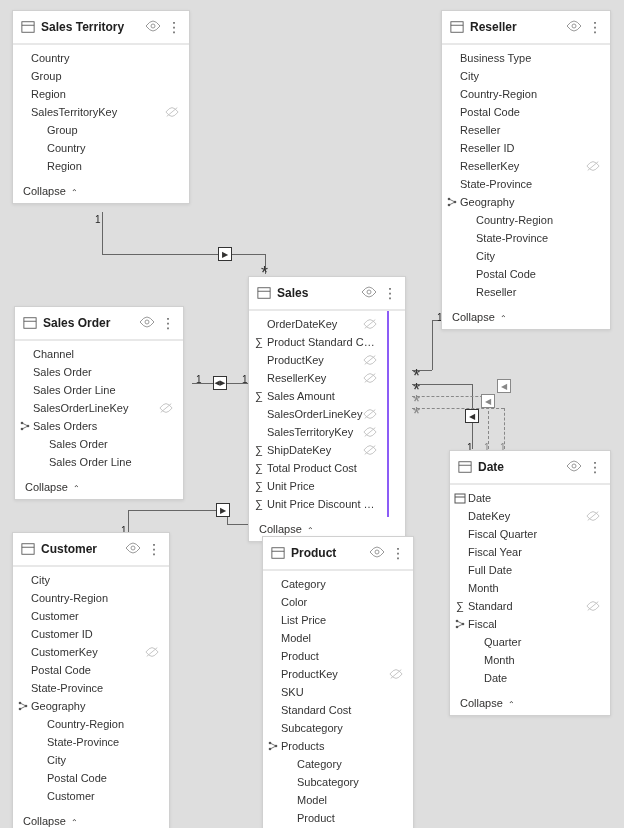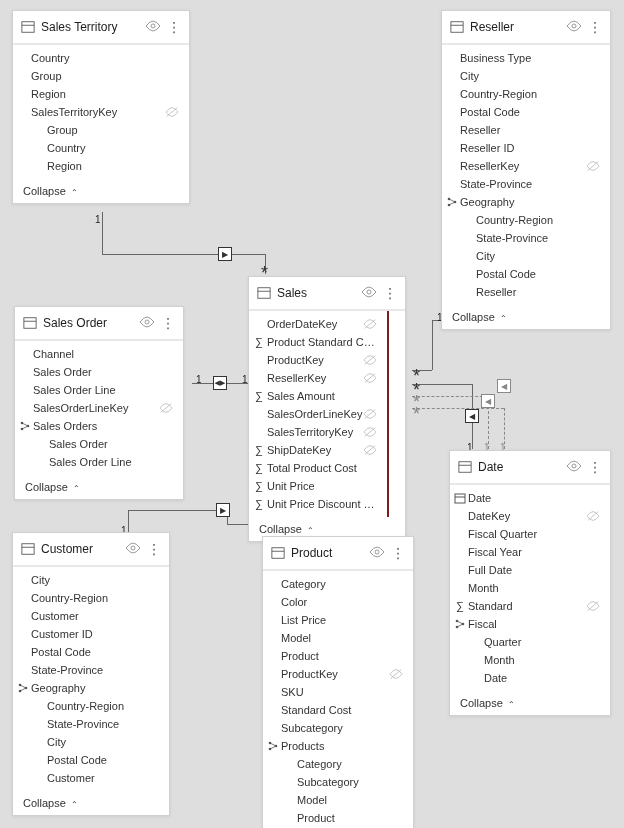--- a/index.html
+++ b/index.html
@@ -1,20 +1,20 @@
 <!DOCTYPE html>
 <html><head>
 <meta charset="utf-8">
 <style>
 *{margin:0;padding:0;box-sizing:border-box;font-family:'Segoe UI',Arial,sans-serif;font-size:11px;color:#323130}
 body{background:#DEDEDE;width:624px;height:828px;position:relative;overflow:hidden}
 .card{position:absolute;background:#fff;border:1px solid #d0d0d0;box-shadow:0 1px 3px rgba(0,0,0,.08)}
 .card-head{display:flex;align-items:center;padding:7px 8px;border-bottom:2px solid #e8e8e8}
 .card-head .hicon{width:14px;height:14px;margin-right:6px;flex:0 0 14px}
-.card-head .htitle{flex:1;font-weight:400;font-size:12px;color:#202020}
+.card-head .htitle{flex:1;font-weight:700;font-size:12px;color:#202020}
 .card-head .heye{width:16px;margin-right:6px;flex:0 0 16px;opacity:.6}
 .card-head .hmore{flex:0 0 10px;font-size:14px;line-height:8px;color:#555;text-align:center}
 .card-body{padding:4px 0 4px 0}
 .row{display:flex;align-items:center;padding:2px 10px 2px 18px;min-height:18px;position:relative}
 .row.sub{padding-left:34px}
 .ricon{position:absolute;left:4px;width:12px;height:12px;display:flex;align-items:center;justify-content:center}
 .ricon.sigma{font-size:11px;font-weight:400}
 .rtext{flex:1;font-size:11px;color:#333;overflow:hidden;text-overflow:ellipsis;white-space:nowrap}
 .reye{width:14px;height:14px;opacity:.55;flex:0 0 14px}
 .collapse{padding:6px 10px;color:#0066b4;font-size:11px;cursor:pointer}
@@ -257,21 +257,21 @@
           <rect x="1" y="2" width="14" height="12" fill="none" stroke="#555"></rect>
           <line x1="1" y1="6" x2="15" y2="6" stroke="#555"></line>
         </svg></span>
     <span class="htitle">Sales</span>
     <span class="heye"><svg class="eye-svg" viewBox="0 0 16 16">
           <path d="M1 8 Q5 3 8 3 Q11 3 15 8 Q11 13 8 13 Q5 13 1 8" fill="none" stroke="#555"></path>
           <circle cx="8" cy="8" r="2" fill="none" stroke="#555"></circle>
         </svg></span>
     <span class="hmore">⋮</span>
   </div>
-  <div class="card-body" id="body-sales" style="border-right:2px solid #7f1d1d;margin-right:16px">
+  <div class="card-body" id="body-sales" style="border-right:2px solid #8b5cf6;margin-right:16px">
       <div class="row">
         <span class="rtext">OrderDateKey</span>
         <span class="reye"><svg class="eye-svg" viewBox="0 0 16 16">
             <path d="M1 8 Q5 3 8 3 Q11 3 15 8 Q11 13 8 13 Q5 13 1 8" fill="none" stroke="#888"></path>
             <line x1="2" y1="13" x2="14" y2="3" stroke="#888"></line>
           </svg></span>
       </div>
       <div class="row">
         <span class="ricon sigma">∑</span>
         <span class="rtext">Product Standard Cost</span>
@@ -350,20 +350,27 @@
         <span class="rtext">City</span>
       </div>
       <div class="row">
         <span class="rtext">Country-Region</span>
       </div>
       <div class="row">
         <span class="rtext">Customer</span>
       </div>
       <div class="row">
         <span class="rtext">Customer ID</span>
+      </div>
+      <div class="row">
+        <span class="rtext">CustomerKey</span>
+        <span class="reye"><svg class="eye-svg" viewBox="0 0 16 16">
+            <path d="M1 8 Q5 3 8 3 Q11 3 15 8 Q11 13 8 13 Q5 13 1 8" fill="none" stroke="#888"></path>
+            <line x1="2" y1="13" x2="14" y2="3" stroke="#888"></line>
+          </svg></span>
       </div>
       <div class="row">
         <span class="rtext">Postal Code</span>
       </div>
       <div class="row">
         <span class="rtext">State-Province</span>
       </div>
       <div class="row">
         <span class="ricon">
           <svg viewBox="0 0 12 12" width="12" height="12">

